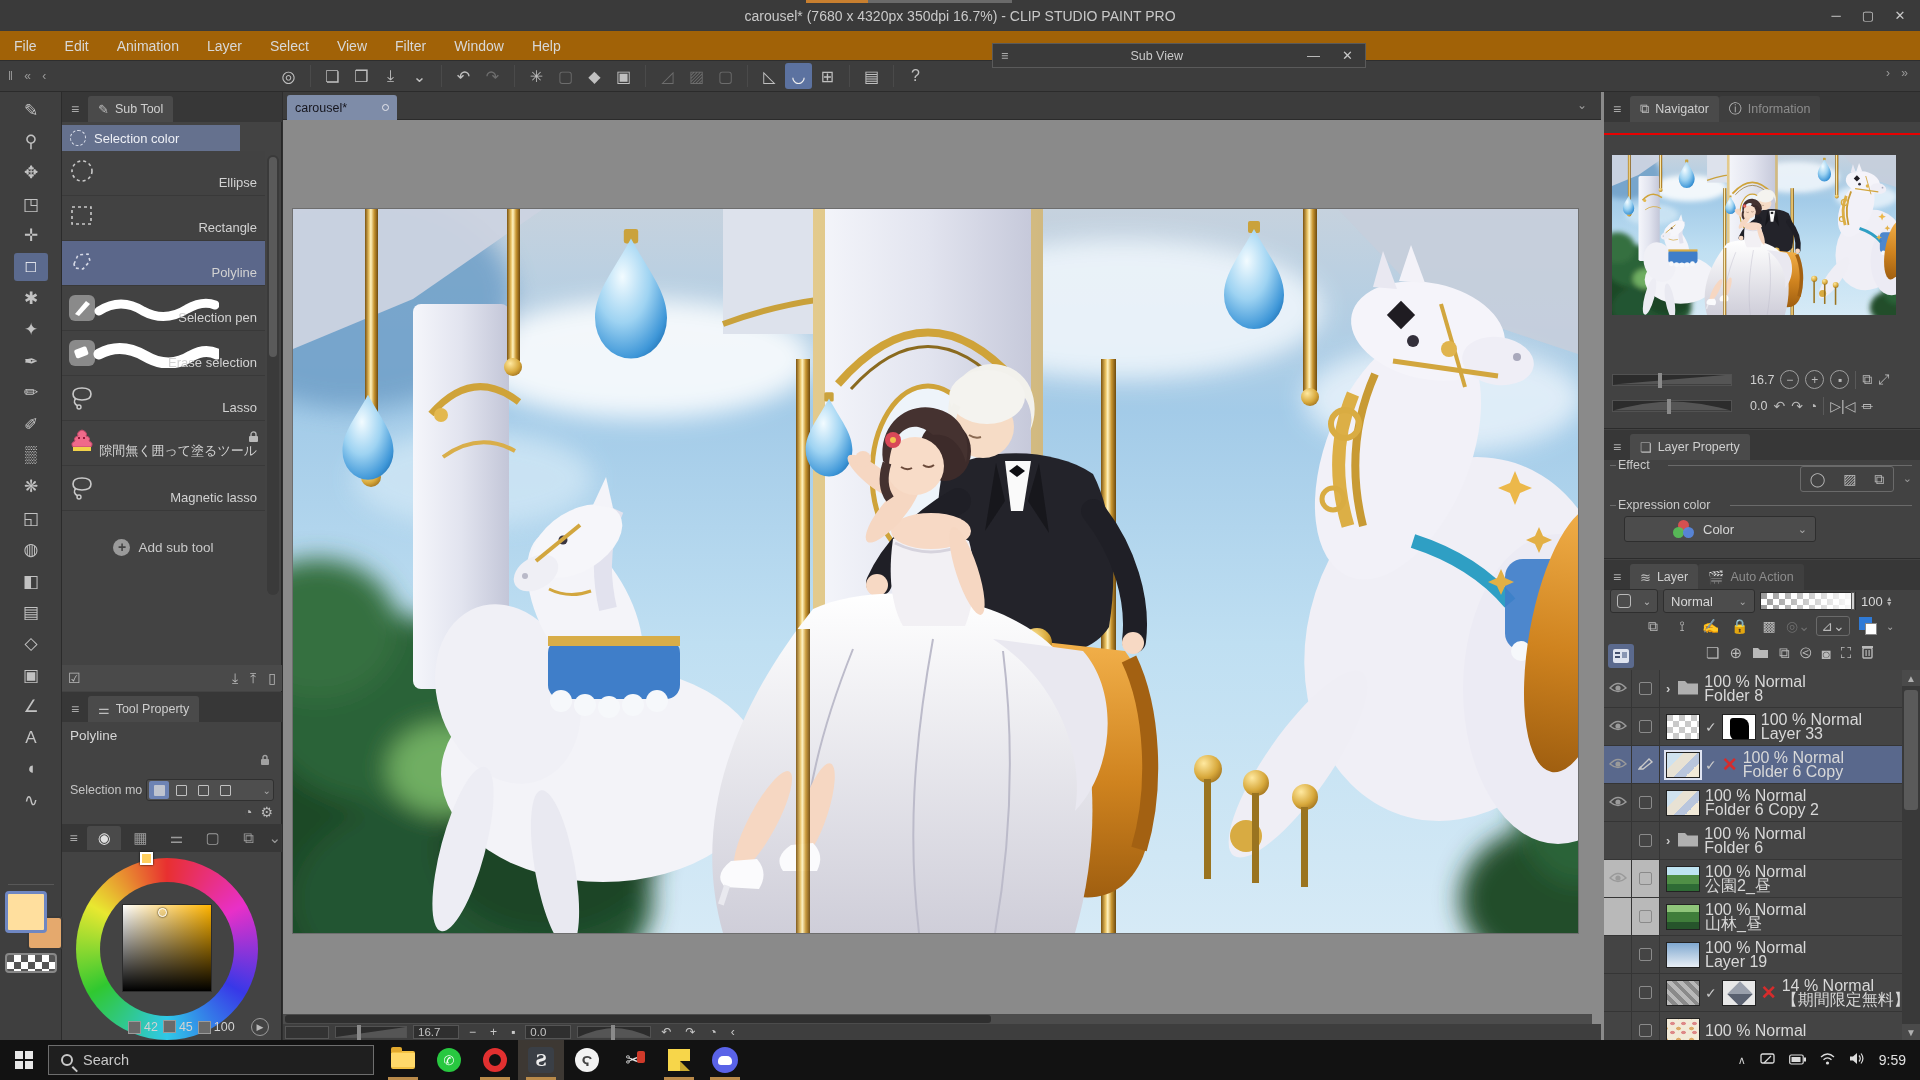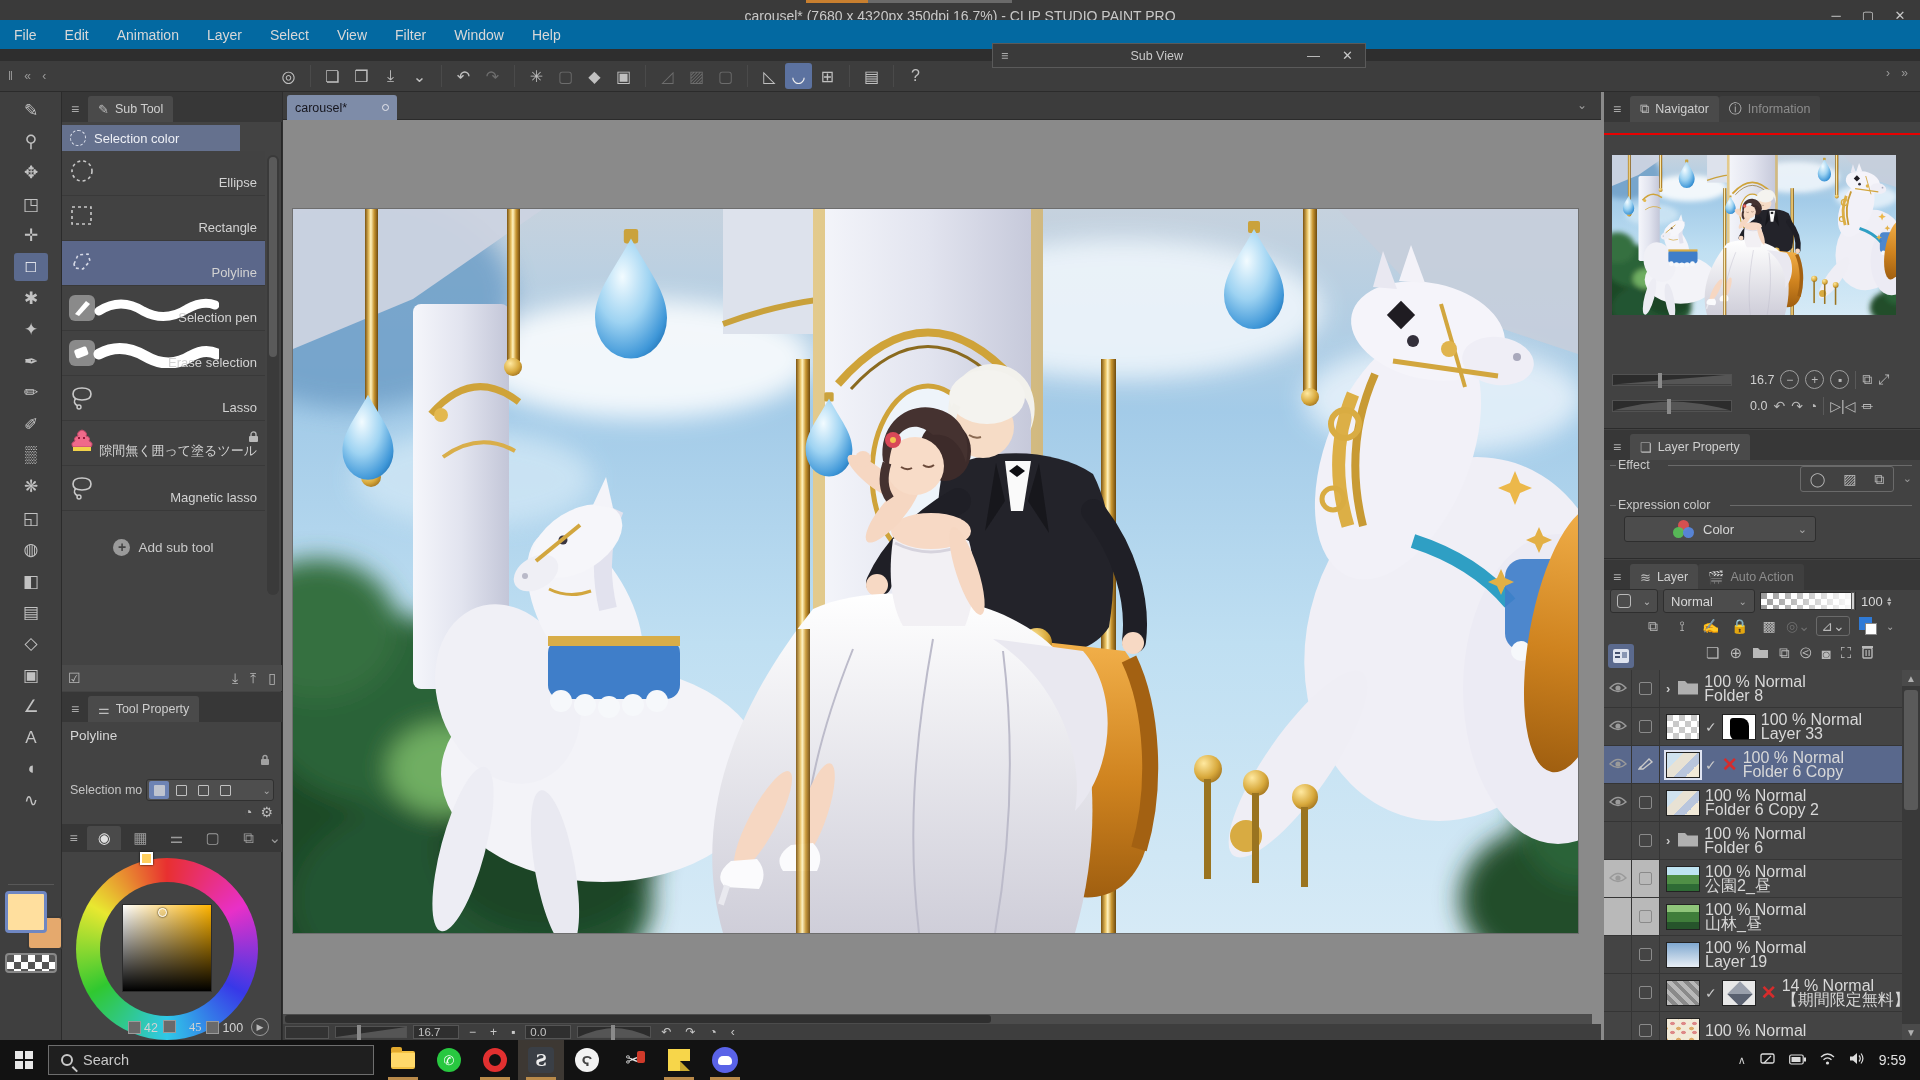--- a/index.html
+++ b/index.html
@@ -8,21 +8,21 @@
   .abs { position:absolute; }
   #app { position:relative; width:1920px; height:1080px; }
 
   
   #titlebar { left:0; top:0; width:1920px; height:31px; background:#3a3a3a; color:#c9c9c9;
     font-size:14px; display:flex; align-items:center; justify-content:center; }
   #title-accent-a { left:806px; top:0; width:62px; height:3px; background:#c87f2f; }
   #title-accent-b { left:868px; top:0; width:144px; height:3px; background:#6a6a6a; }
   .win-controls { position:absolute; right:6px; top:0; height:31px; display:flex; gap:4px; align-items:center; color:#c9c9c9; }
   .win-btn { width:28px; height:24px; display:flex; align-items:center; justify-content:center; font-size:13px; }
-  #menubar { left:0; top:20px; width:1920px; height:30px; background:#0369a1; display:flex; align-items:center;
+  #menubar { left:0; top:31px; width:1920px; height:30px; background:#a16207; display:flex; align-items:center;
     color:#d8d8d8; font-size:14px; border-bottom:1px solid #2e2e2e; }
   .menu-item { padding:0 14px; height:30px; display:flex; align-items:center; }
 
   
   #toolbar { left:0; top:61px; width:1920px; height:31px; background:#3d3d3d; border-bottom:1px solid #2b2b2b;
     display:flex; align-items:center; color:#b4b4b4; }
   .tb-left-arrows { font-size:12px; color:#9a9a9a; letter-spacing:4px; padding-left:8px; width:275px; }
   .tb-icons { display:flex; align-items:center; gap:2px; }
   .tb-icon { width:27px; height:26px; display:flex; align-items:center; justify-content:center; font-size:16px;
     color:#c0c0c0; border-radius:3px; }
@@ -715,21 +715,21 @@
     </div>
     <div id="wheel"></div>
     <div id="hue-cursor"></div>
     <div id="sv-square"></div>
     <div id="sv-cursor"></div>
     <div id="cw-values">
         <span style="display: flex; align-items: center; gap: 3px;">
           <span class="cwv-icon"></span>
           <span>42</span>
         </span>
-        <span style="display: flex; align-items: flex-start; gap: 13px; font-family: Liberation Serif, serif;">
+        <span style="display: flex; align-items: flex-start; gap: 3px;">
           <span class="cwv-icon"></span>
           <span>45</span>
         </span>
         <span style="display: flex; align-items: center; gap: 3px;">
           <span class="cwv-icon"></span>
           <span>100</span>
         </span>
       </div>
     <div id="cw-play">▶</div>
   </div>

